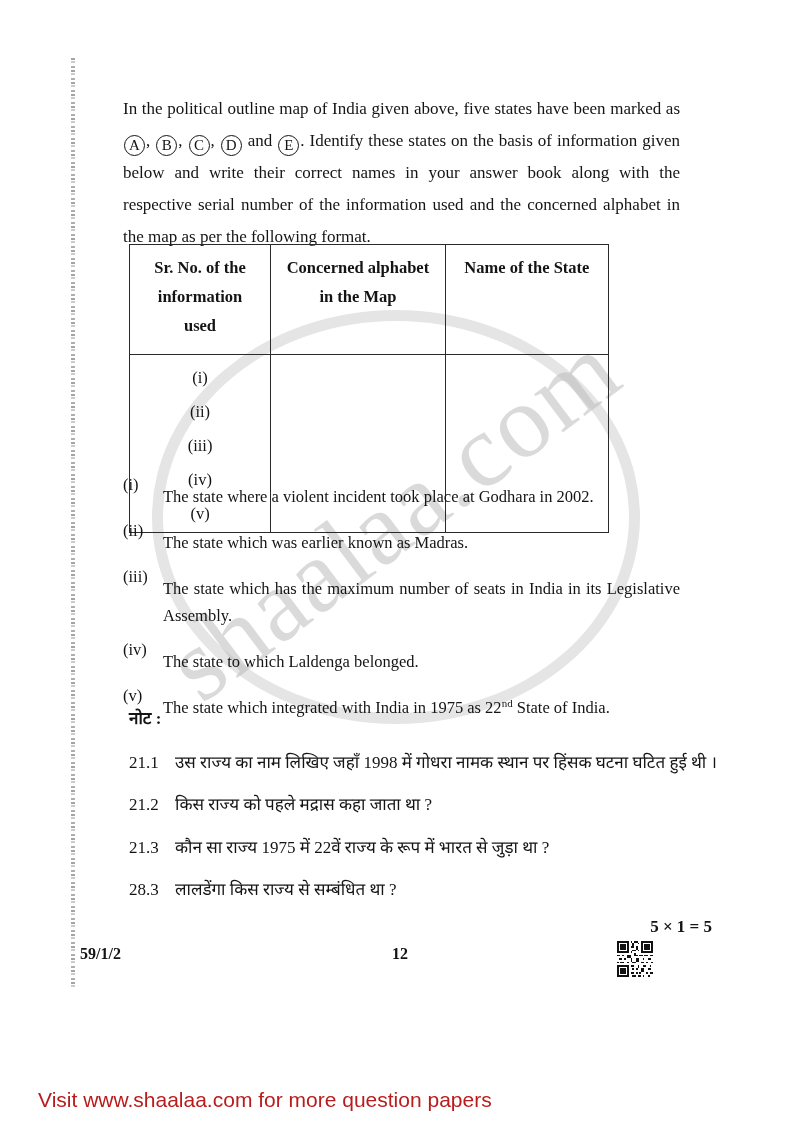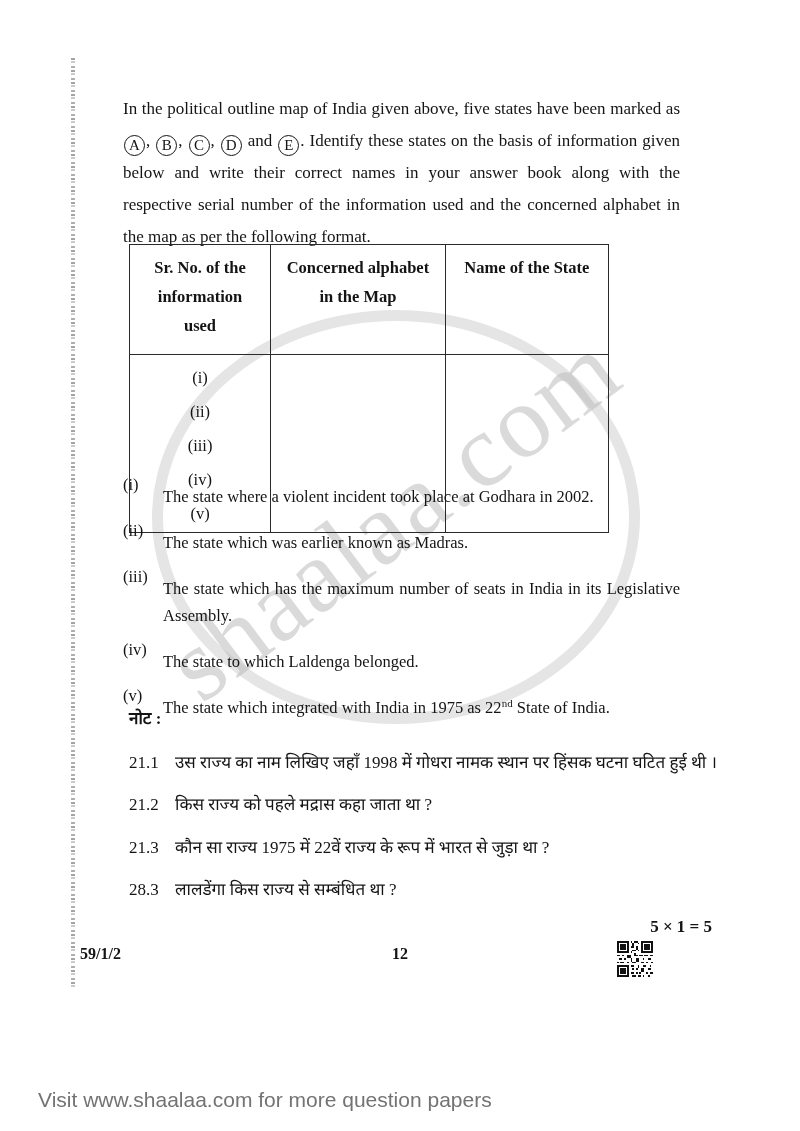--- a/index.html
+++ b/index.html
@@ -154,21 +154,21 @@
     position: absolute;
     left: 617px; top: 941px;
     width: 36px; height: 36px;
   }
   
   .bottom-line {
     position: absolute;
     left: 38px; top: 1088px;
     font-family: "Liberation Sans", "DejaVu Sans", sans-serif;
     font-size: 21px;
-    color: #737373;
+    color: #b91c1c;
   }
 </style>
 </head>
 <body>
 
 <div class="page">
 
   <div class="wm-ellipse"></div>
   <div class="wm-text">shaalaa.com</div>
 

